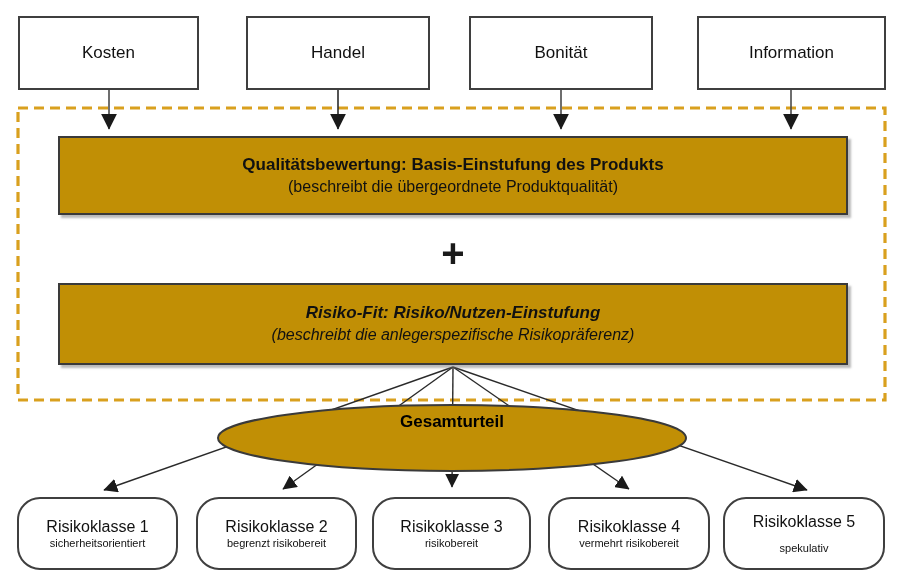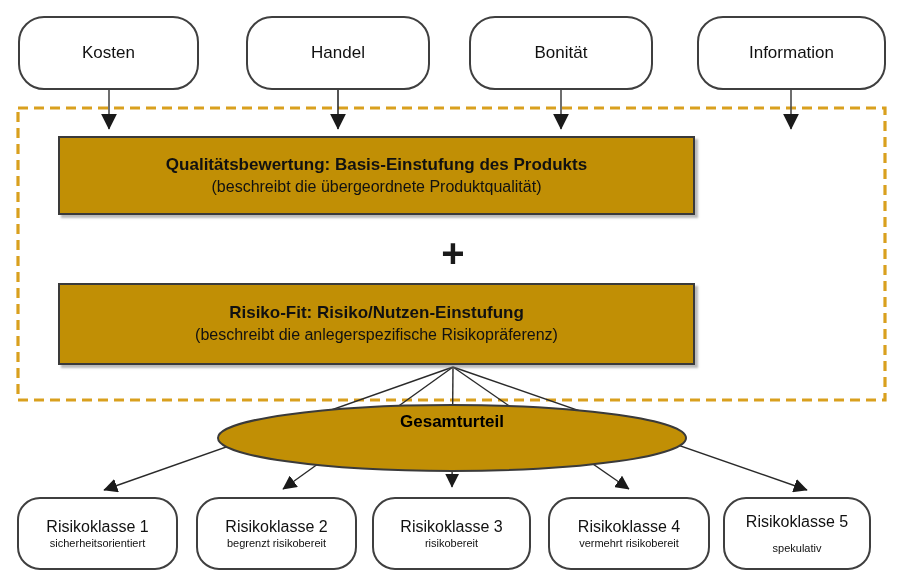--- a/index.html
+++ b/index.html
@@ -14,23 +14,23 @@
   svg.underlay{position:absolute;left:0;top:0;width:900px;height:584px;}
 
   .box{
     position:absolute;
     background:#ffffff;
     border:2px solid #3f3f3f;
     box-sizing:border-box;
     display:flex;align-items:center;justify-content:center;
     text-align:center;
   }
-  .topbox{top:16px;height:74px;font-size:17px;border-radius:26px;}
+  .topbox{top:16px;height:74px;font-size:17px;}
   .goldbox{
-    position:absolute;left:58px;width:637px;
+    position:absolute;left:58px;width:790px;
     background:#c18f05;
     border:2px solid #3a3a3a;
     box-sizing:border-box;
     box-shadow:3px 3px 2px rgba(130,130,130,.55);
     display:flex;flex-direction:column;align-items:center;justify-content:center;
     text-align:center;
   }
   .goldbox .title{font-weight:bold;font-size:17px;line-height:1.35;}
   .goldbox .subtitle{font-size:16px;line-height:1.3;}
   .plus{
@@ -88,21 +88,21 @@
     <span>Information</span>
   </div>
 
   <div class="goldbox" style="top:136px;height:79px;">
     <div class="title">Qualitätsbewertung: Basis-Einstufung des Produkts</div>
     <div class="subtitle">(beschreibt die übergeordnete Produktqualität)</div>
   </div>
 
   <div class="plus">+</div>
 
-  <div class="goldbox" style="top:283px;height:82px;">
+  <div class="goldbox" style="top:283px;height:82px;font-style:italic;">
     <div class="title">Risiko-Fit: Risiko/Nutzen-Einstufung</div>
     <div class="subtitle">(beschreibt die anlegerspezifische Risikopräferenz)</div>
   </div>
 
   <div class="ellipse-label">Gesamturteil</div>
 
   <div class="box riskbox" style="left:17px;width:161px;">
     <div class="rtitle">Risikoklasse 1</div>
     <div class="rsub">sicherheitsorientiert</div>
   </div>
@@ -111,18 +111,18 @@
     <div class="rsub">begrenzt risikobereit</div>
   </div>
   <div class="box riskbox" style="left:372px;width:159px;">
     <div class="rtitle">Risikoklasse 3</div>
     <div class="rsub">risikobereit</div>
   </div>
   <div class="box riskbox" style="left:548px;width:162px;">
     <div class="rtitle">Risikoklasse 4</div>
     <div class="rsub">vermehrt risikobereit</div>
   </div>
-  <div class="box riskbox" style="left:723px;width:148px;gap:9px;">
+  <div class="box riskbox" style="left:723px;width:162px;gap:9px;">
     <div class="rtitle">Risikoklasse 5</div>
     <div class="rsub">spekulativ</div>
   </div>
 
 </div>
 
 </body></html>

